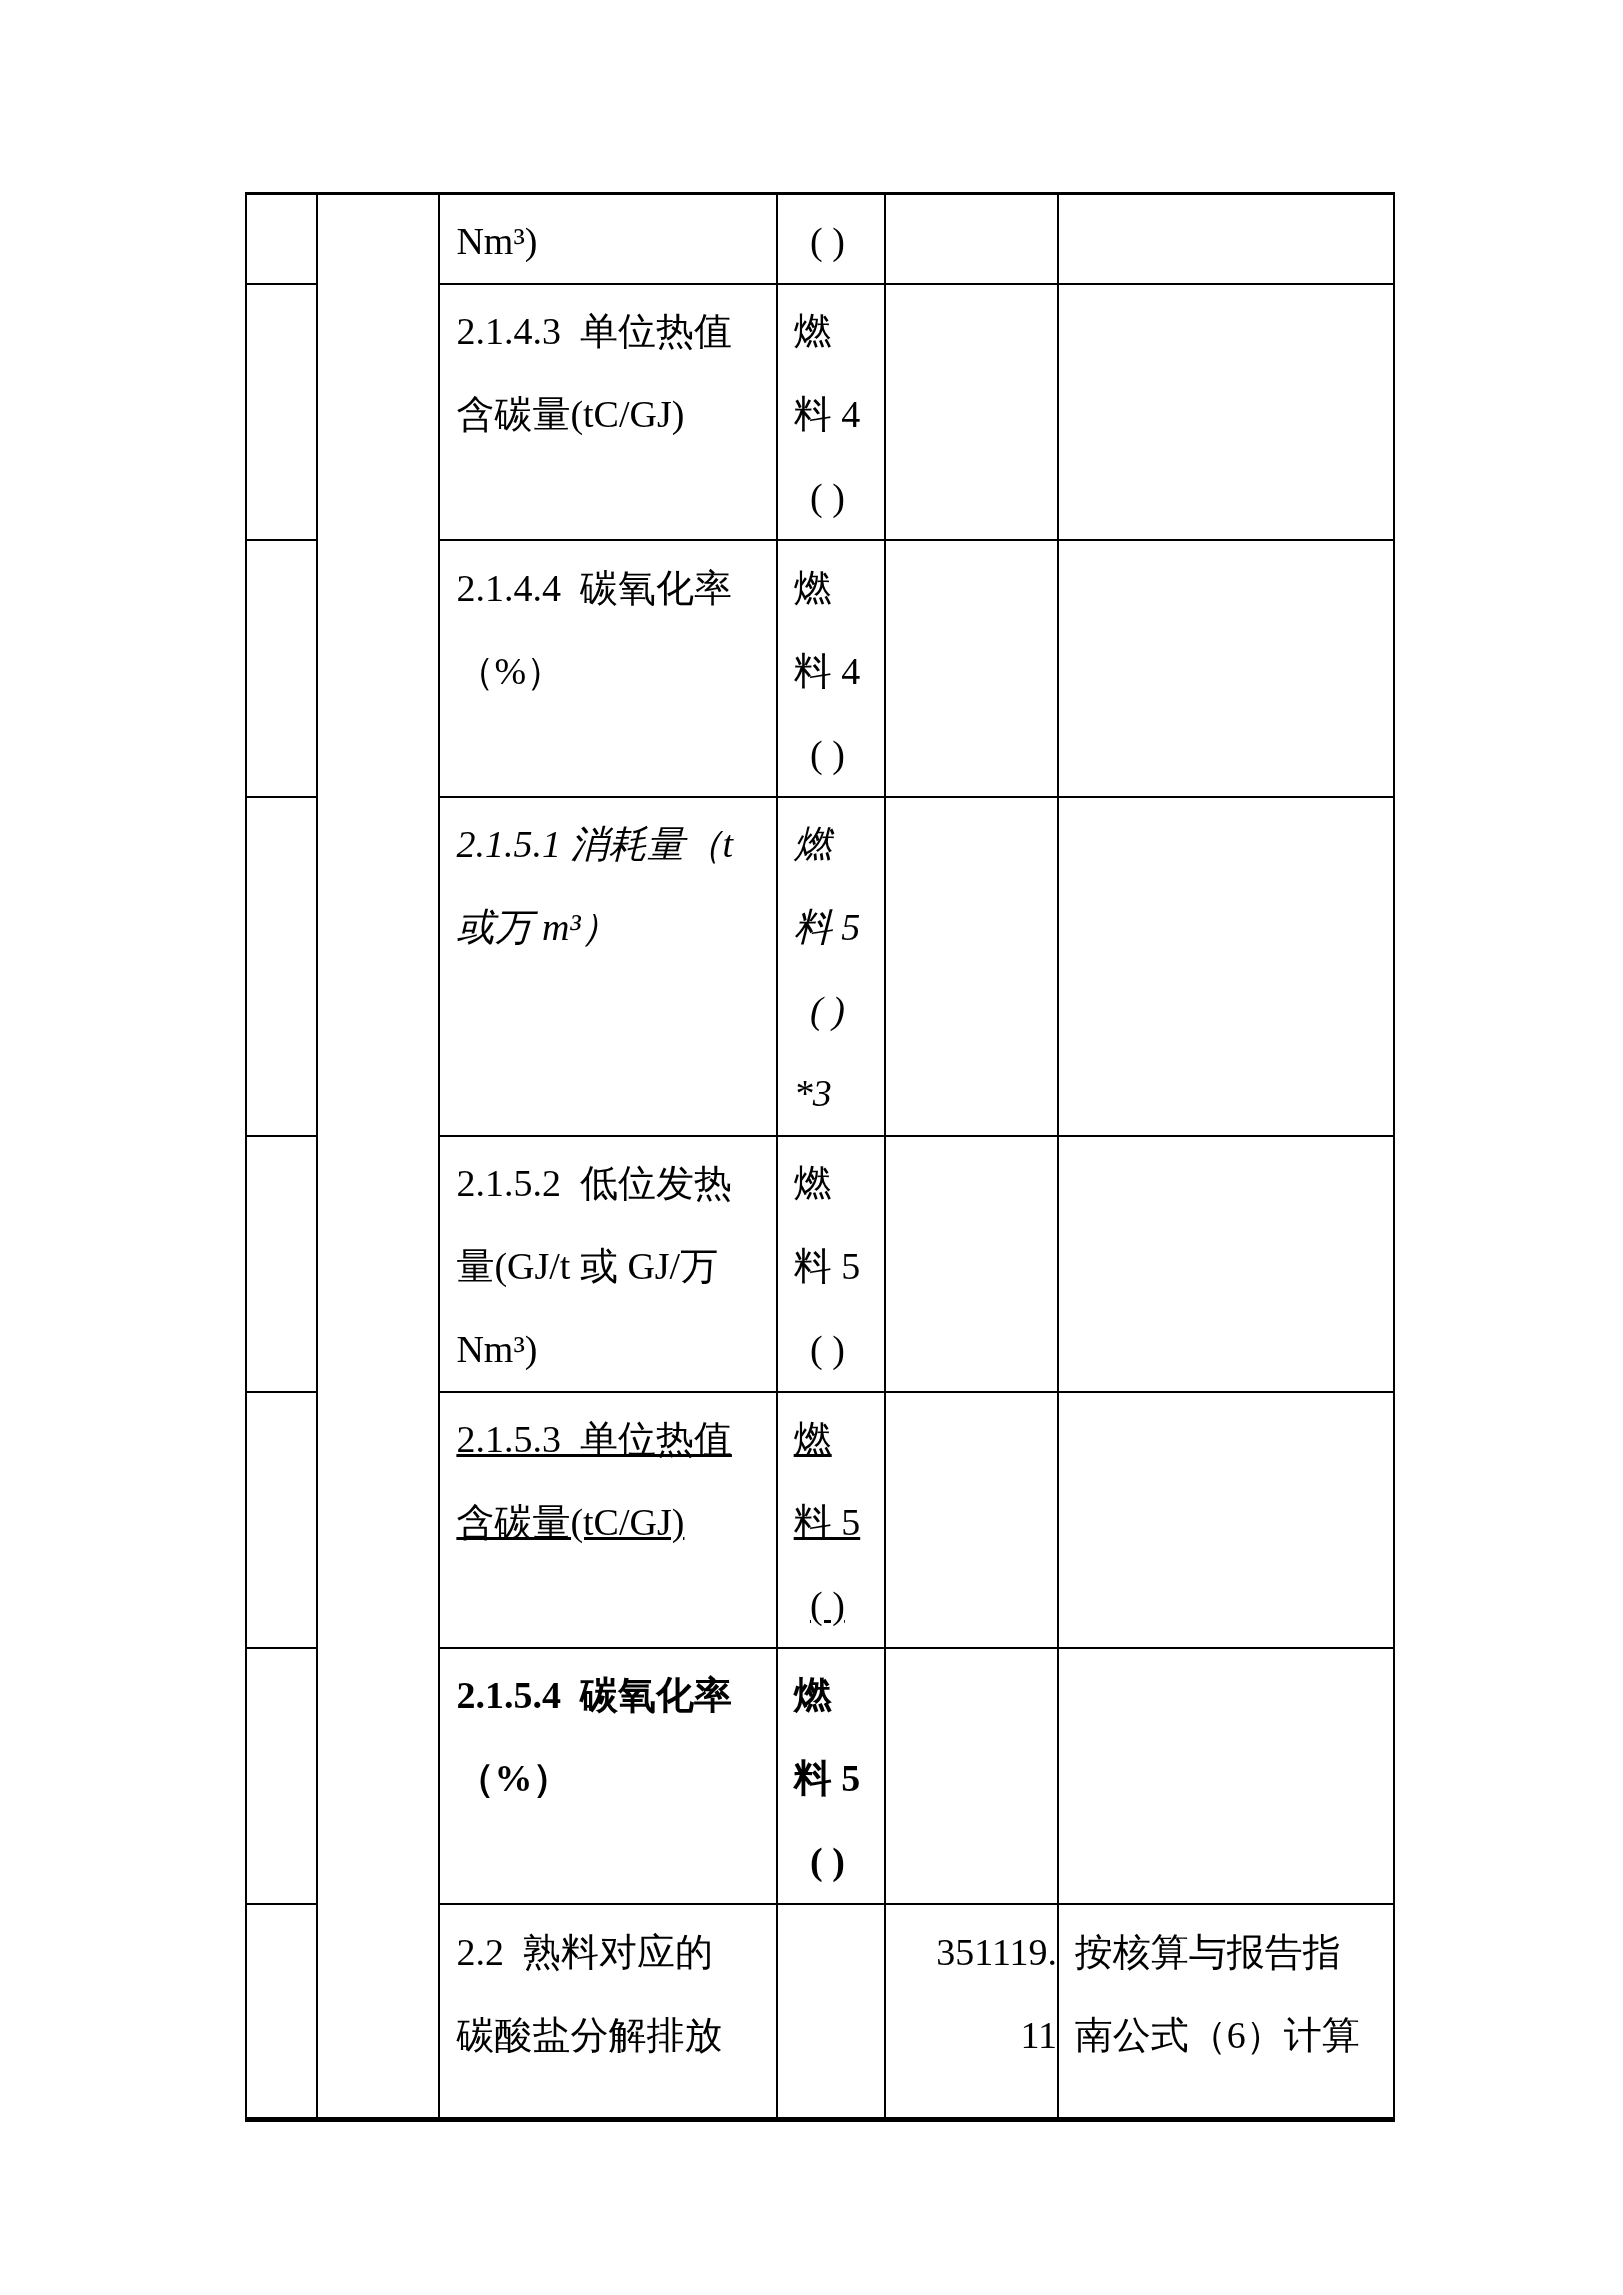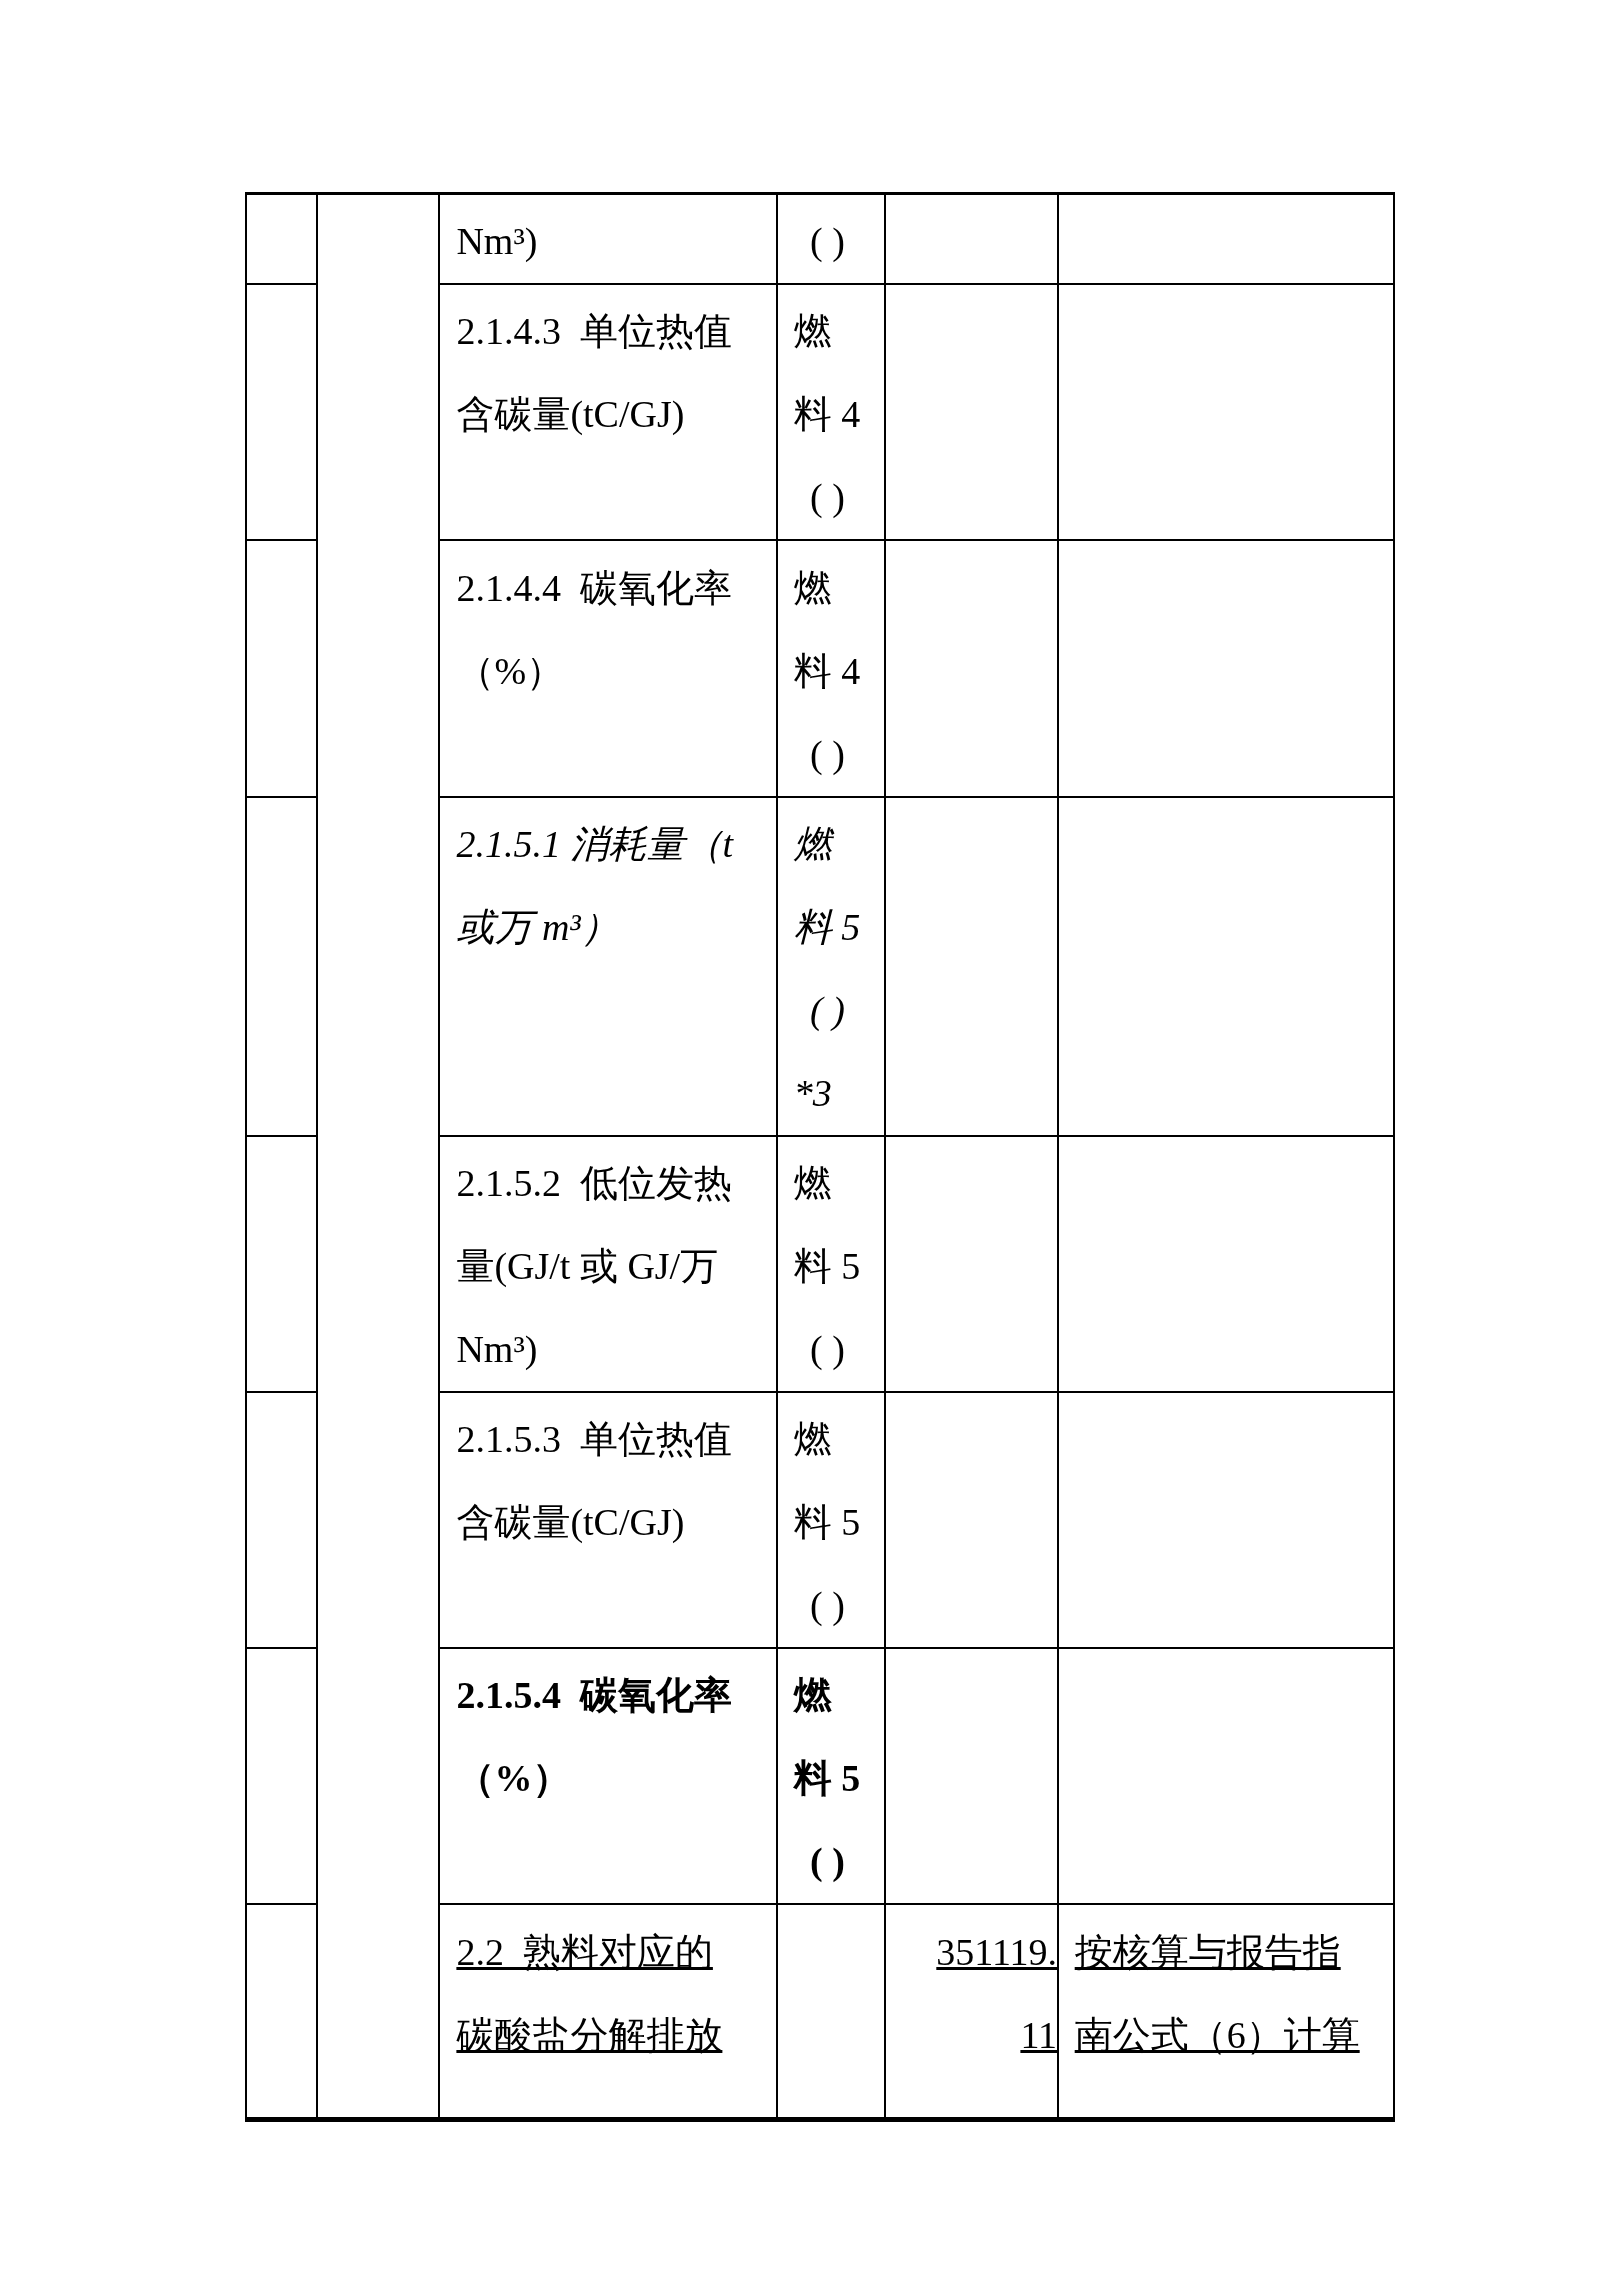--- a/index.html
+++ b/index.html
@@ -31,23 +31,23 @@
     padding: 5.2px 0 0 0;
     overflow: hidden;
   }
   
   td.cell-spanner { border-top-width: 0; border-bottom-width: 0; }
   tr.r0 { height: 85px; }
   tr.r1 { height: 250px; }
   tr.r2 { height: 251px; }
   tr.r3 { height: 328px; font-style: italic; }
   tr.r4 { height: 250px; }
-  tr.r5 { height: 251px; }
+  tr.r5 { height: 251px; text-decoration: underline; }
   tr.r6 { height: 251px; font-weight: bold; }
-  tr.r7 { height: 215px; text-decoration: underline; }
+  tr.r7 { height: 215px; }
   .line {
     font-size: 38px;
     line-height: 83px;
     white-space: pre;
   }
   td.c-param .line { padding-left: 16.4px; }
   td.c-fuel  .line { padding-left: 15.7px; }
   td.c-fuel  .line.paren { padding-left: 32px; }
   td.c-value .line { padding-left: 16.4px; text-align: right; }
   td.c-note  .line { padding-left: 15.7px; }

